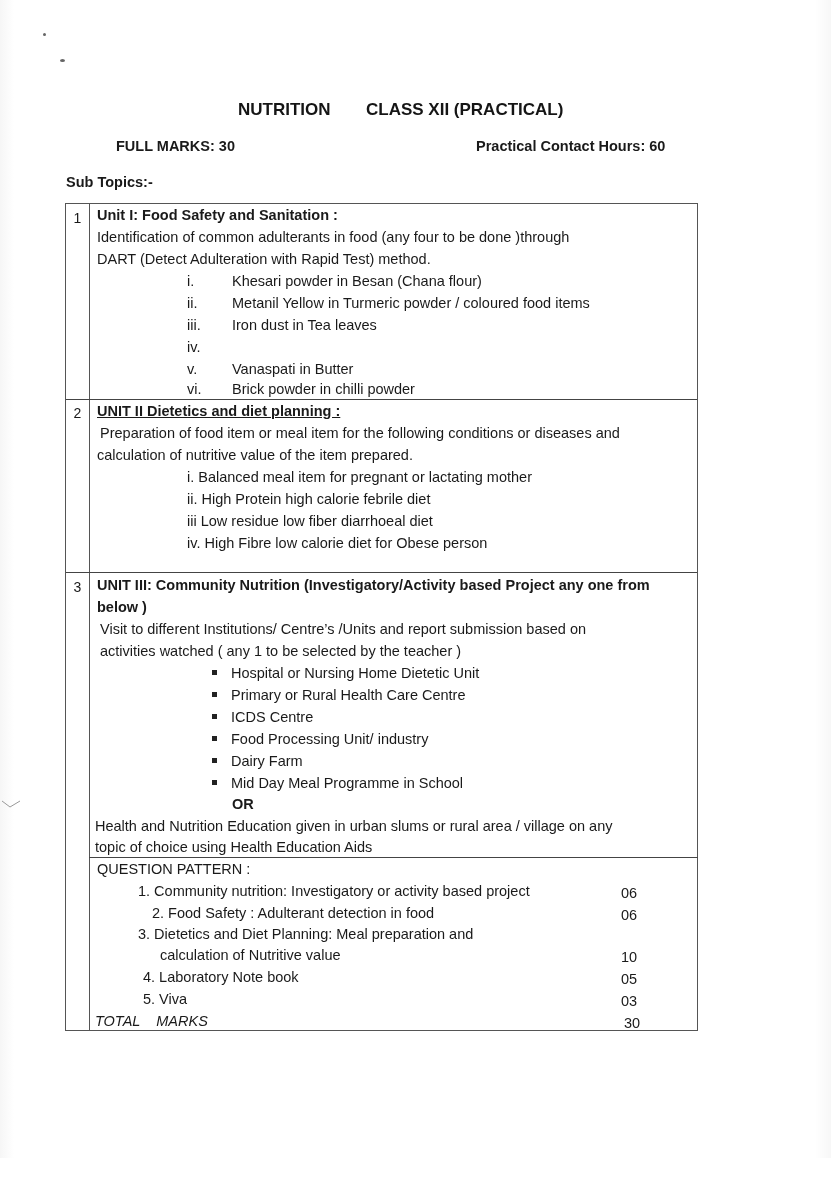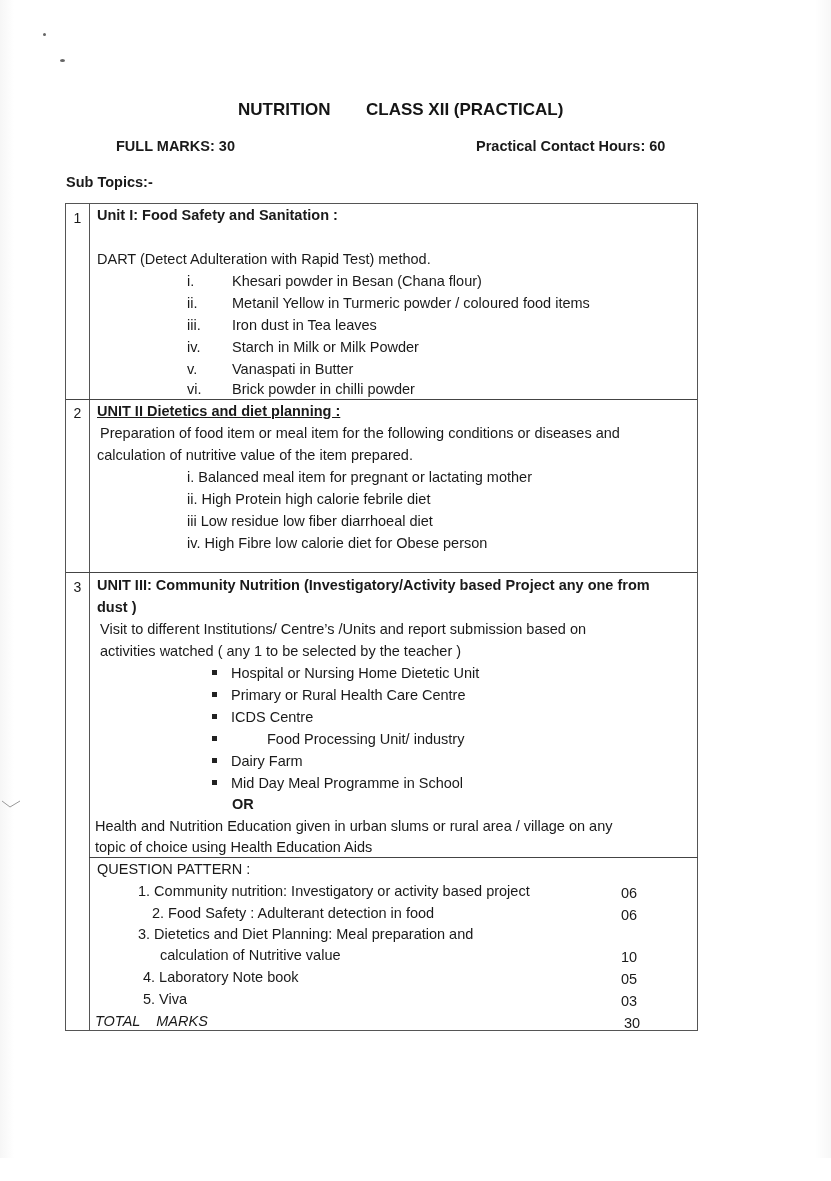--- a/index.html
+++ b/index.html
@@ -130,58 +130,58 @@
 
   <div class="tbl">
     <div class="col-line"></div>
 
     <div class="hline" style="left:0;top:195px;width:100%;"></div>
     <div class="hline" style="left:0;top:368px;width:100%;"></div>
     <div class="hline" style="left:23px;top:653px;width:609px;"></div>
 
     <div class="cell-num" style="top:3px;line-height:22px;">1</div>
     <div class="txt bold" style="left:31px;top:0px;">Unit I: Food Safety and Sanitation :</div>
+    <div class="txt" style="left:31px;top:22px;">Identification of common adulterants in food (any four to be done )through</div>
     <div class="txt" style="left:31px;top:44px;">DART (Detect Adulteration with Rapid Test) method.</div>
 
     <div class="txt" style="left:121px;top:66px;">i.</div>
     <div class="txt" style="left:166px;top:66px;">Khesari powder in Besan (Chana flour)</div>
     <div class="txt" style="left:121px;top:88px;">ii.</div>
     <div class="txt" style="left:166px;top:88px;">Metanil Yellow in Turmeric powder / coloured food items</div>
     <div class="txt" style="left:121px;top:110px;">iii.</div>
     <div class="txt" style="left:166px;top:110px;">Iron dust in Tea leaves</div>
     <div class="txt" style="left:121px;top:132px;">iv.</div>
-    <div class="txt" style="left:166px;top:132px;">Starch in Milk or Milk Powder</div>
     <div class="txt" style="left:121px;top:154px;">v.</div>
     <div class="txt" style="left:166px;top:154px;">Vanaspati in Butter</div>
     <div class="txt" style="left:121px;top:174px;">vi.</div>
     <div class="txt" style="left:166px;top:174px;">Brick powder in chilli powder</div>
 
     <div class="cell-num" style="top:198px;line-height:22px;">2</div>
     <div class="txt bold" style="left:31px;top:196px;text-decoration:underline;">UNIT II Dietetics and diet planning :</div>
     <div class="txt" style="left:34px;top:218px;">Preparation of food item or meal item for the following conditions or diseases and</div>
     <div class="txt" style="left:121px;top:262px;">i. Balanced meal item for pregnant or lactating mother</div>
     <div class="txt" style="left:31px;top:240px;">calculation of nutritive value of the item prepared.</div>
     <div class="txt" style="left:121px;top:284px;">ii.  High Protein high calorie febrile diet</div>
     <div class="txt" style="left:121px;top:306px;">iii Low residue low fiber diarrhoeal diet</div>
     <div class="txt" style="left:121px;top:328px;">iv. High Fibre low calorie diet for Obese person</div>
 
     <div class="cell-num" style="top:372px;line-height:22px;">3</div>
     <div class="txt bold" style="left:31px;top:370px;">UNIT III: Community Nutrition (Investigatory/Activity based Project any one from</div>
-    <div class="txt bold" style="left:31px;top:392px;">dust )</div>
+    <div class="txt bold" style="left:31px;top:392px;">below )</div>
     <div class="txt" style="left:34px;top:414px;">Visit to different Institutions/ Centre’s /Units and report submission based on</div>
     <div class="txt" style="left:34px;top:436px;">activities watched ( any 1 to be selected by the teacher )</div>
 
     <div class="bullet" style="left:146px;top:466px;"></div>
     <div class="txt" style="left:165px;top:458px;">Hospital or Nursing Home Dietetic Unit</div>
     <div class="bullet" style="left:146px;top:488px;"></div>
     <div class="txt" style="left:165px;top:480px;">Primary or Rural Health Care Centre</div>
     <div class="bullet" style="left:146px;top:510px;"></div>
     <div class="txt" style="left:165px;top:502px;">ICDS Centre</div>
     <div class="bullet" style="left:146px;top:532px;"></div>
-    <div class="txt" style="left:165px;top:524px;margin-left:36px;">Food Processing Unit/ industry</div>
+    <div class="txt" style="left:165px;top:524px;">Food Processing Unit/ industry</div>
     <div class="bullet" style="left:146px;top:554px;"></div>
     <div class="txt" style="left:165px;top:546px;">Dairy Farm</div>
     <div class="bullet" style="left:146px;top:576px;"></div>
     <div class="txt" style="left:165px;top:568px;">Mid Day Meal Programme in School</div>
 
     <div class="txt bold" style="left:166px;top:589px;">OR</div>
     <div class="txt" style="left:29px;top:611px;">Health and Nutrition Education given in urban slums or rural area / village on any</div>
     <div class="txt" style="left:29px;top:632px;">topic of choice using Health Education Aids</div>
 
     <div class="txt" style="left:31px;top:654px;">QUESTION PATTERN :</div>

